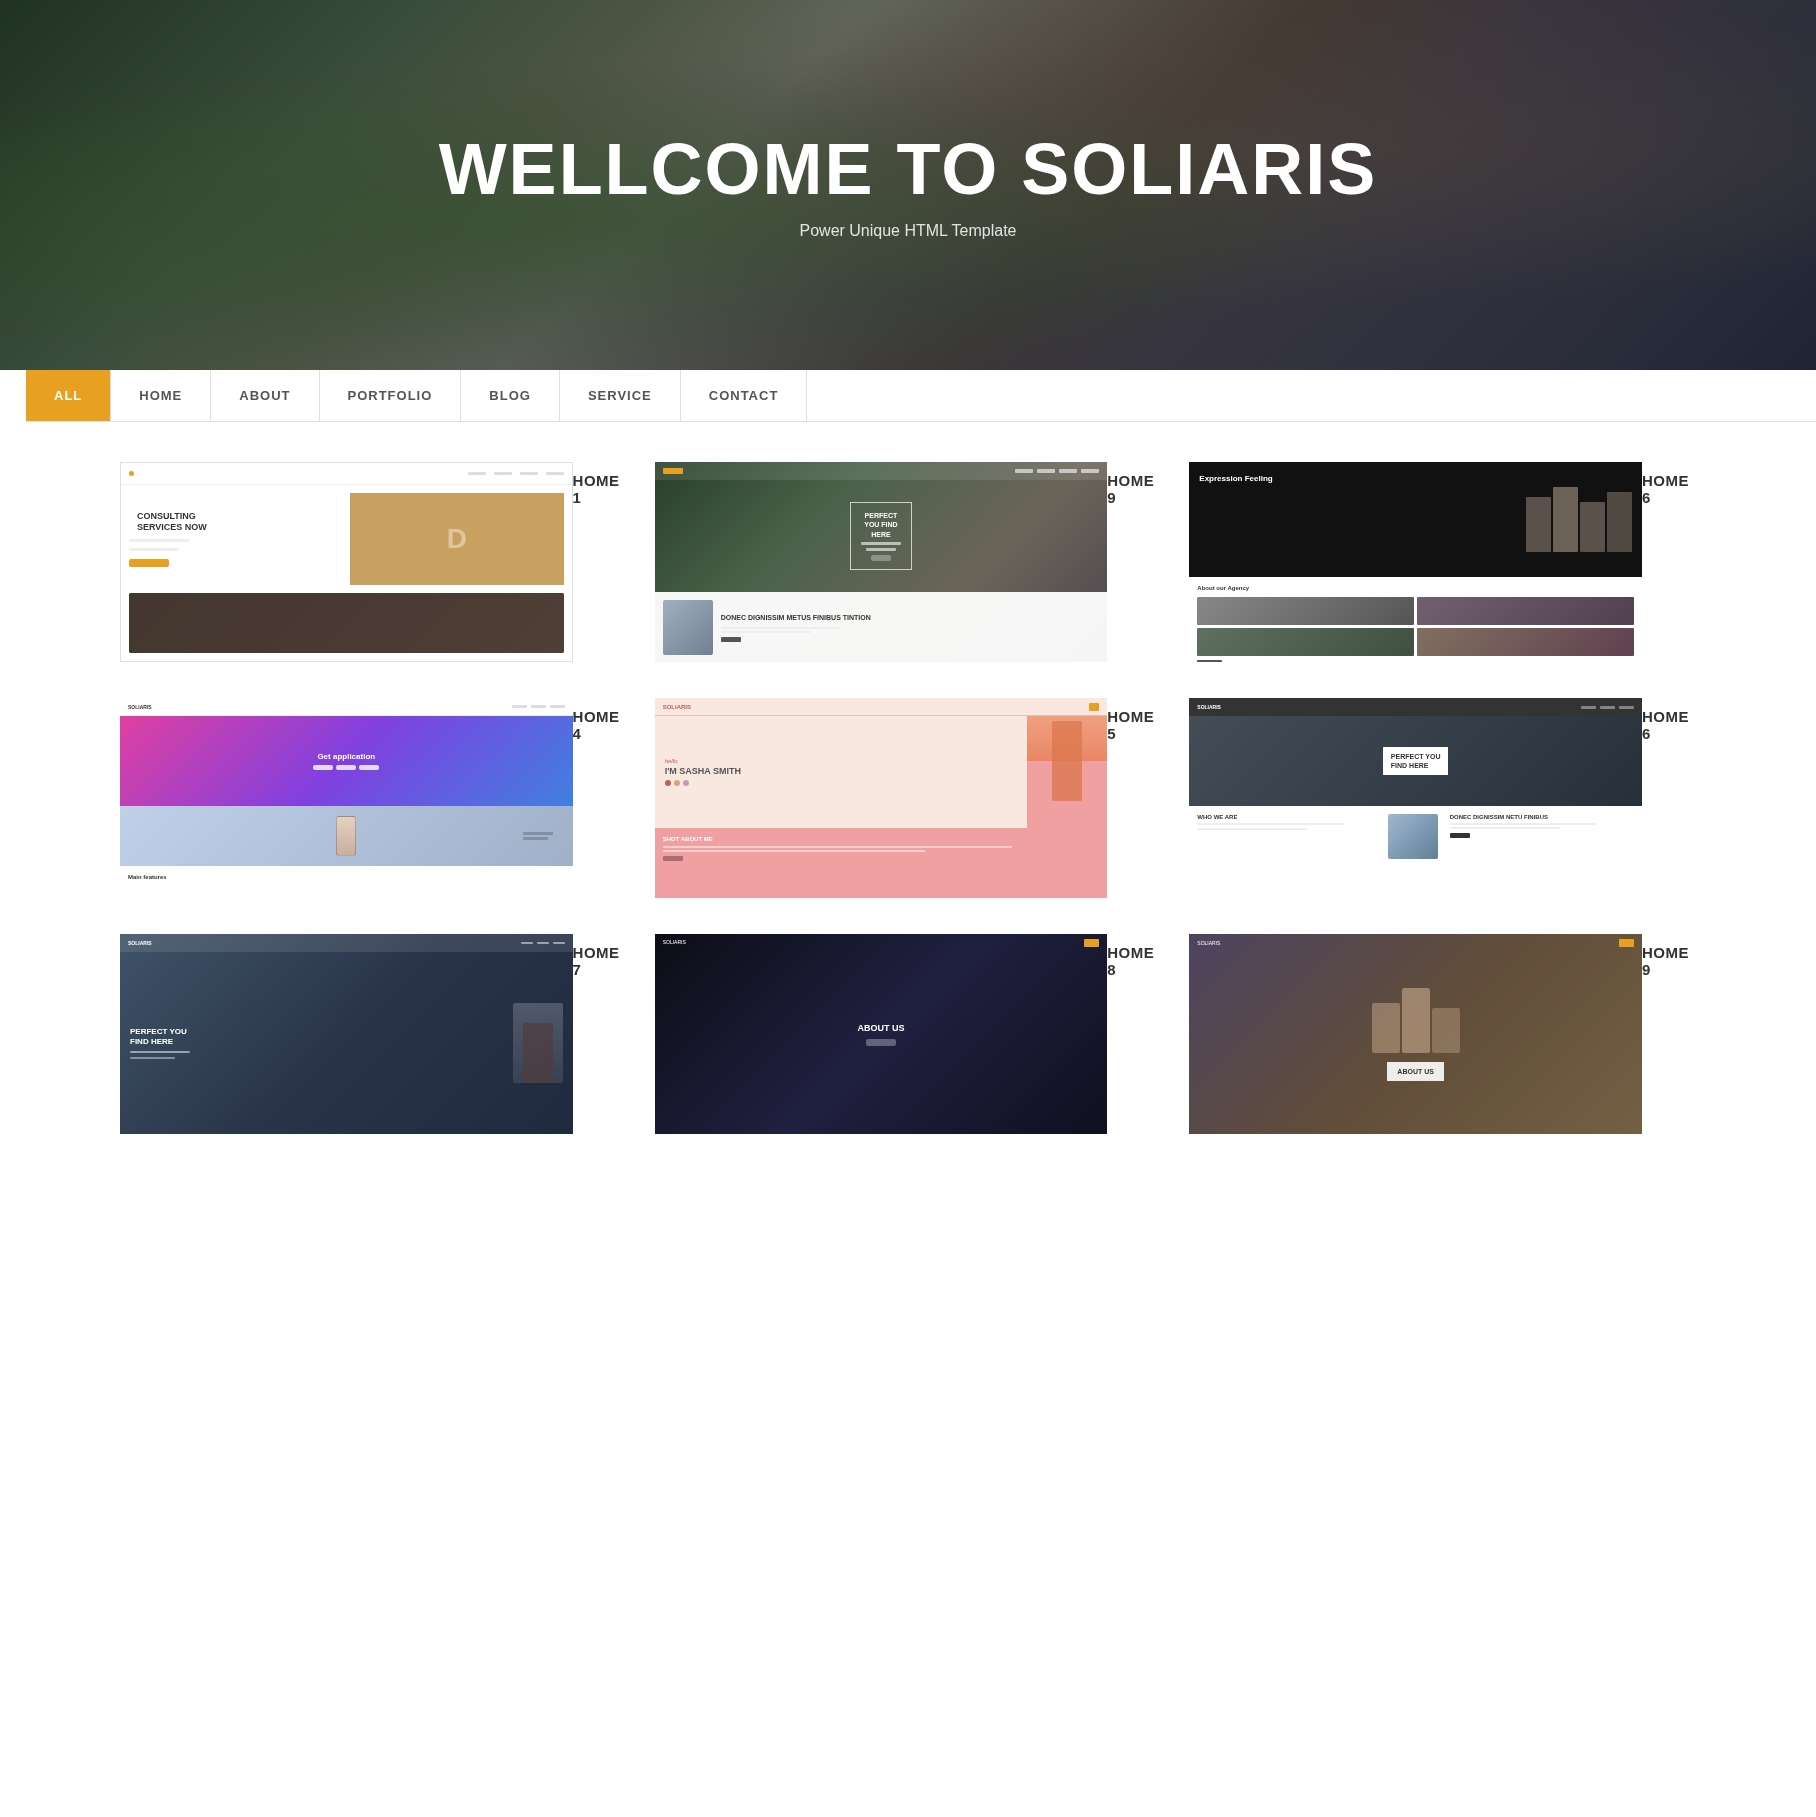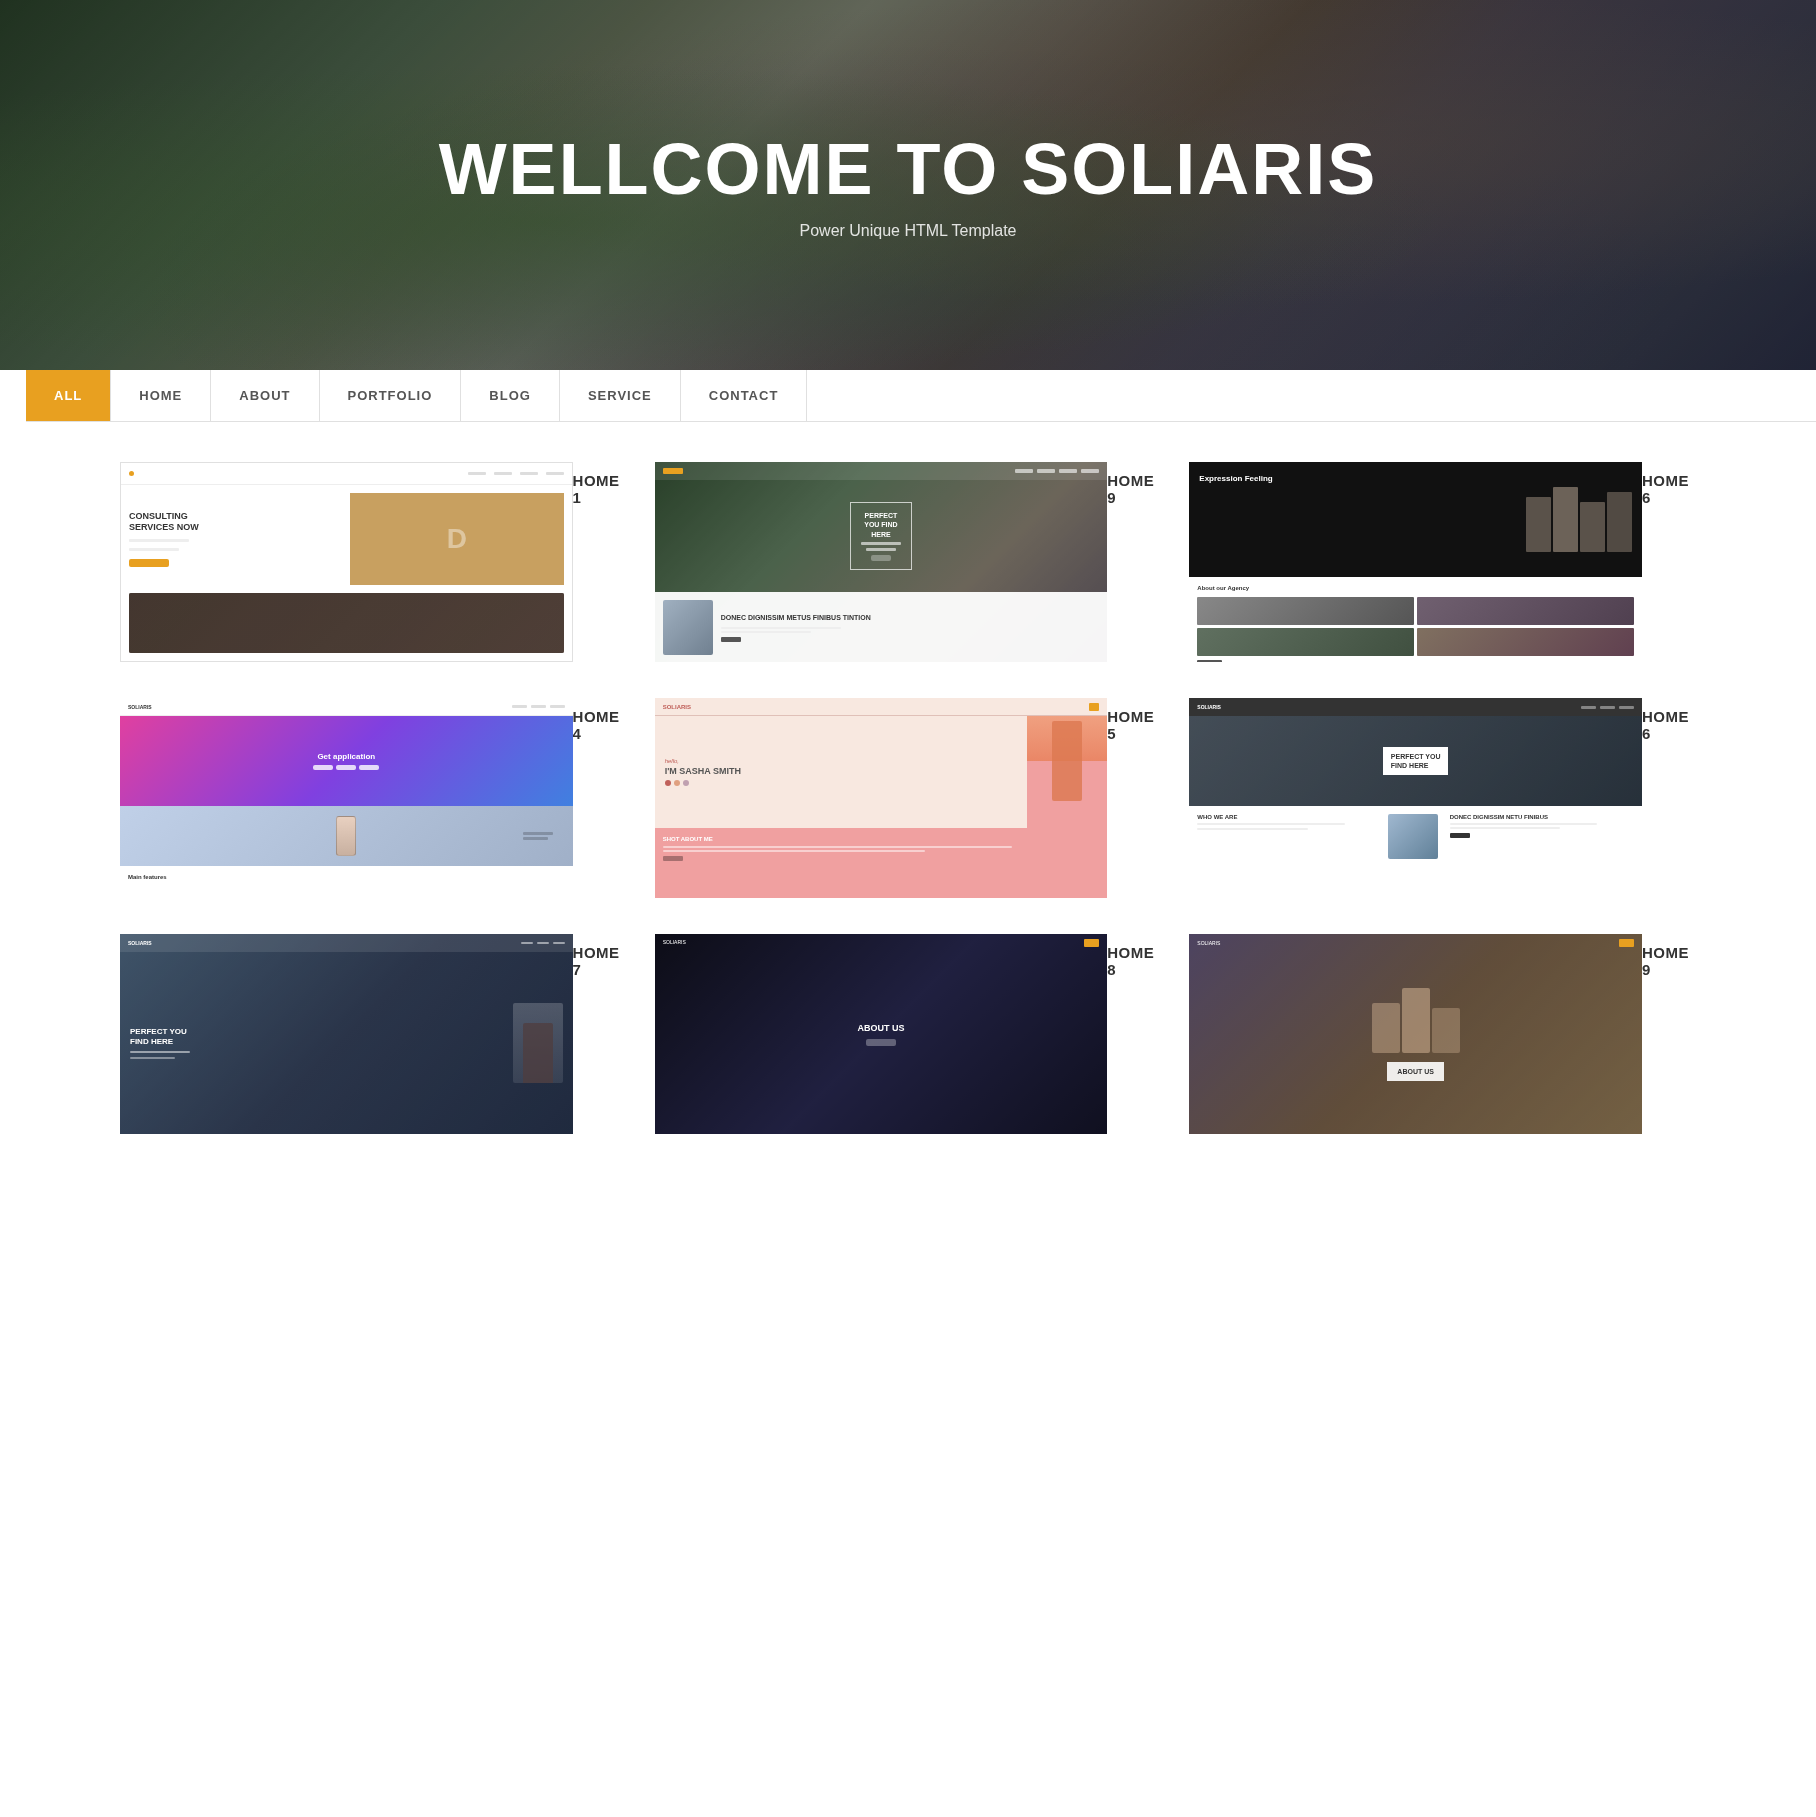--- a/index.html
+++ b/index.html
@@ -131,20 +131,21 @@
       display: flex;
       flex-direction: column;
       justify-content: center;
       gap: 4px;
     }
     .preview-home1-title {
       font-size: 9px;
       font-weight: 900;
       color: #333;
       line-height: 1.2;
+      margin-left: 8px;
     }
     .preview-home1-btn {
       width: 40px;
       height: 8px;
       background: #e8a020;
       border-radius: 2px;
       margin-top: 4px;
     }
     .preview-home1-right {
       flex: 1;

